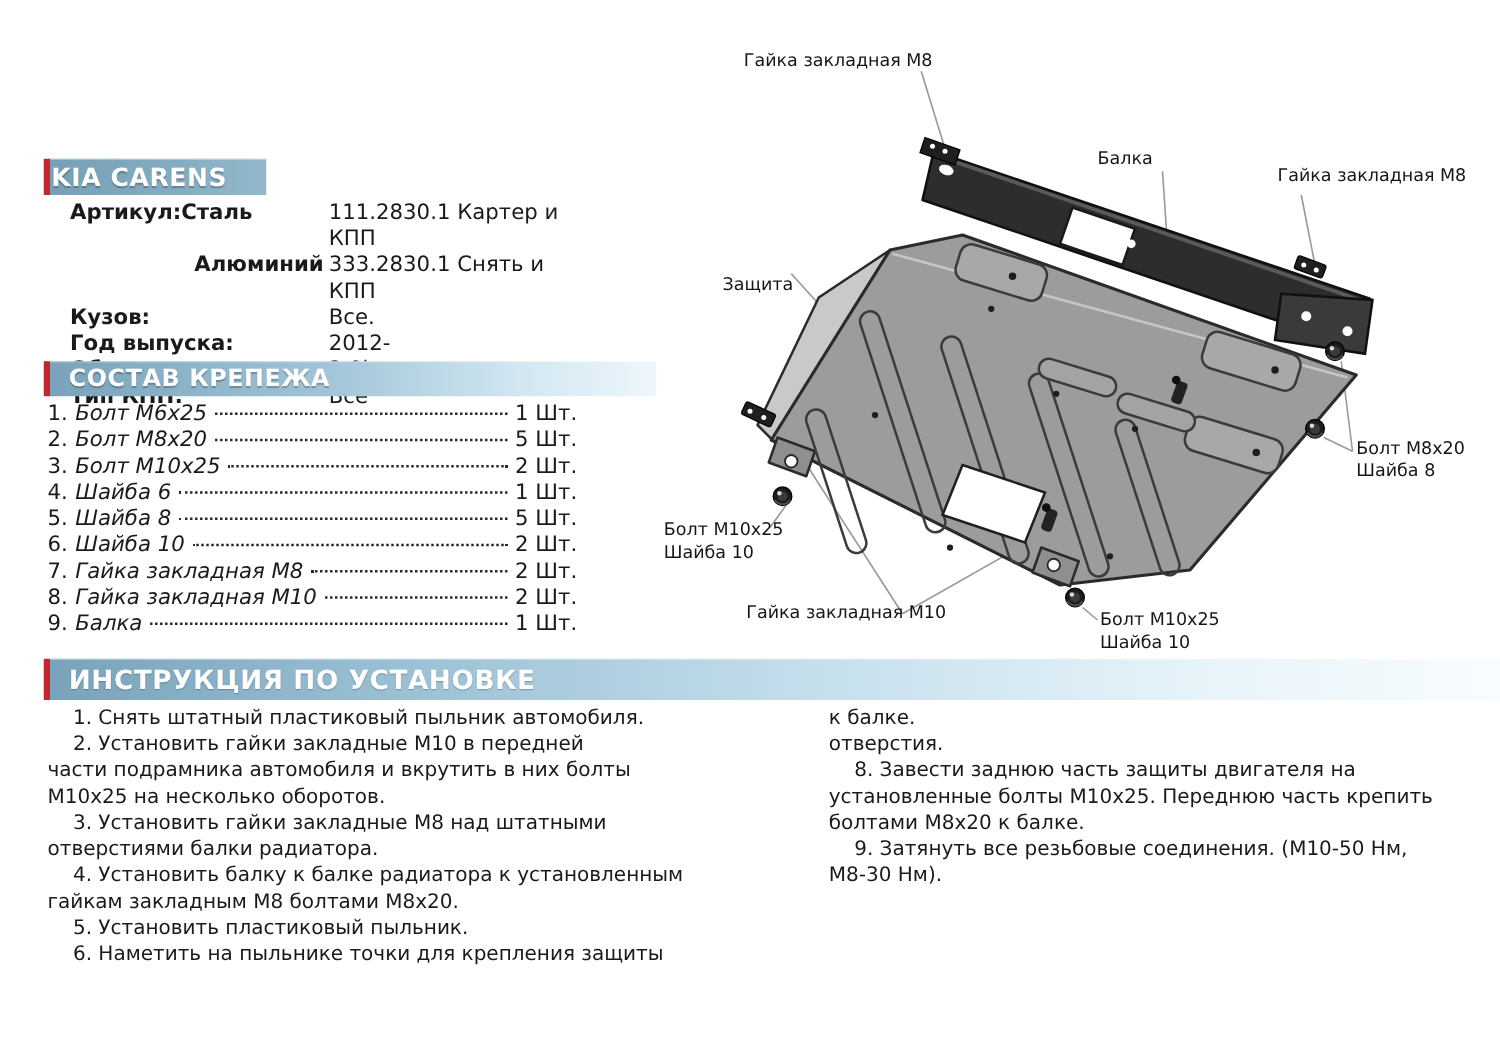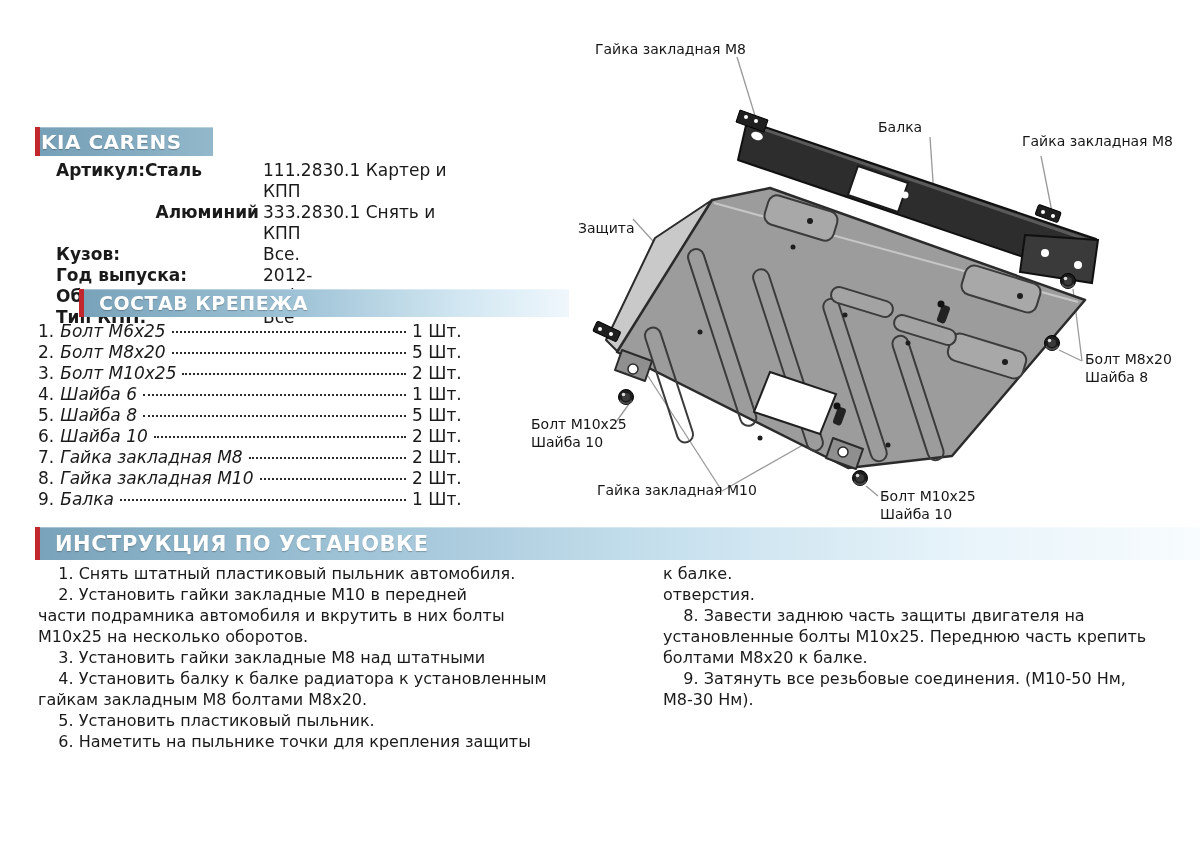--- a/index.html
+++ b/index.html
@@ -14,21 +14,20 @@
     text-shadow:0 1px 1px rgba(0,0,0,0.25);letter-spacing:0.5px;
     box-shadow:inset 0 1px 0 rgba(255,255,255,0.35);
   }
   .bar-kia{
     top:127px;width:172px;height:29px;font-size:20px;padding-left:1px;
     background:linear-gradient(90deg,#76a0b7 0%,#85adc2 60%,#93b8cb 100%);
   }
   .bar-hw{
     top:289px;width:470px;height:28px;font-size:19px;padding-left:15px;
     background:linear-gradient(90deg,#79a3ba 0%,#a0c4d7 45%,#d2e7f2 78%,#eff7fc 100%);
-    margin-left:44px;
   }
   .bar-instr{
     top:527px;width:1150px;height:33px;font-size:21px;padding-left:15px;
     background:linear-gradient(90deg,#79a3ba 0%,#9cc1d5 25%,#c8e1ee 55%,#e8f4fa 80%,#f8fcfe 100%);
   }
   
   .specs{position:absolute;left:38px;top:160px;width:440px;font-size:17px;line-height:21px;}
   .spec-row{display:flex;margin-left:18px;}
   .spec-label{width:207px;font-weight:bold;flex:none;}
   .specs div.spec-row:nth-of-type(2) .spec-label{text-align:right;padding-right:4px;box-sizing:border-box;}
@@ -172,20 +171,21 @@
   <div class="bar bar-instr">
     <span>ИНСТРУКЦИЯ ПО УСТАНОВКЕ</span>
   </div>
   <div class="instr-col instr-left">
 
   <div class="instr-line">    1. Снять штатный пластиковый пыльник автомобиля.</div>
       <div class="instr-line">    2. Установить гайки закладные М10 в передней</div>
       <div class="instr-line">части подрамника автомобиля и вкрутить в них болты</div>
       <div class="instr-line">М10х25 на несколько оборотов.</div>
       <div class="instr-line">    3. Установить гайки закладные М8 над штатными</div>
+      <div class="instr-line">отверстиями балки радиатора.</div>
       <div class="instr-line">    4. Установить балку к балке радиатора к установленным</div>
       <div class="instr-line">гайкам закладным М8 болтами М8х20.</div>
       <div class="instr-line">    5. Установить пластиковый пыльник.</div>
       <div class="instr-line">    6. Наметить на пыльнике точки для крепления защиты</div>
     </div>
   <div class="instr-col instr-right">
 
   <div class="instr-line">к балке.</div>
       <div class="instr-line">отверстия.</div>
       <div class="instr-line">    8. Завести заднюю часть защиты двигателя на</div>

